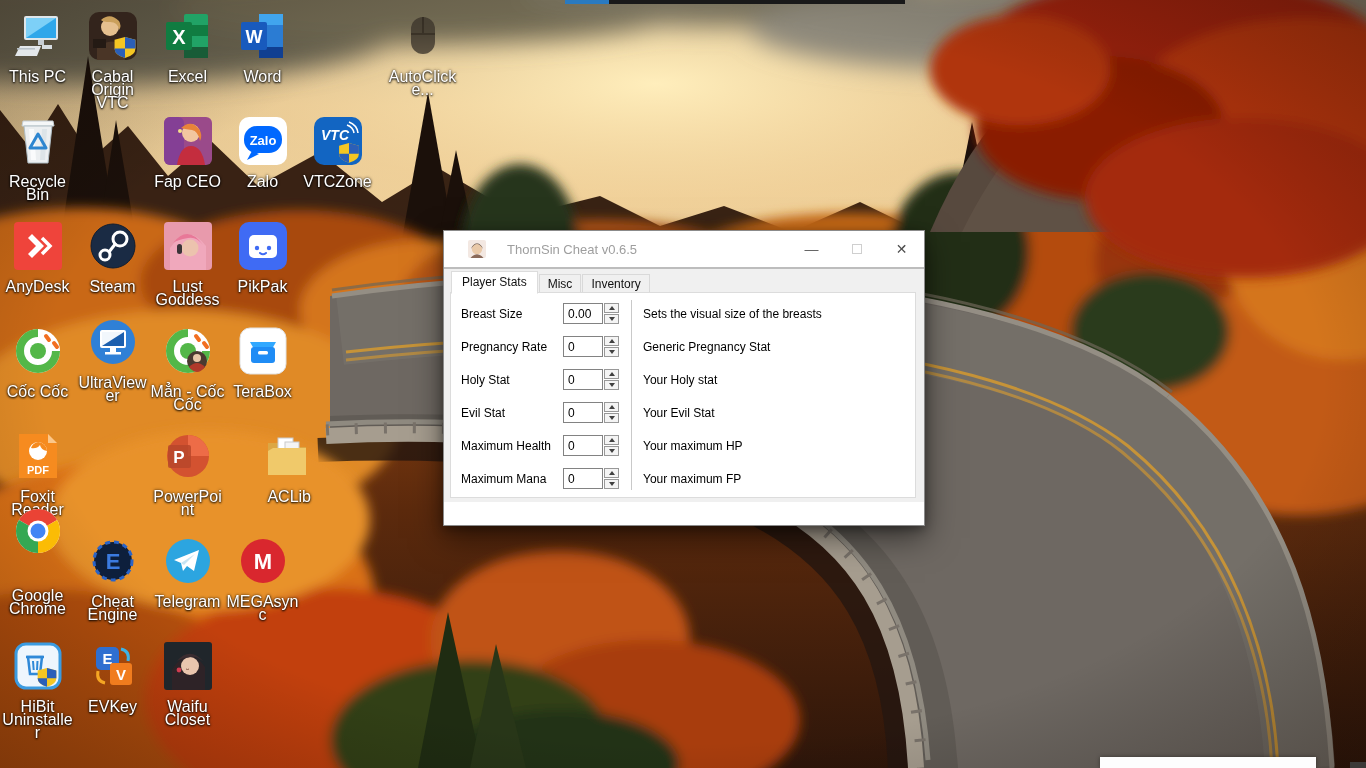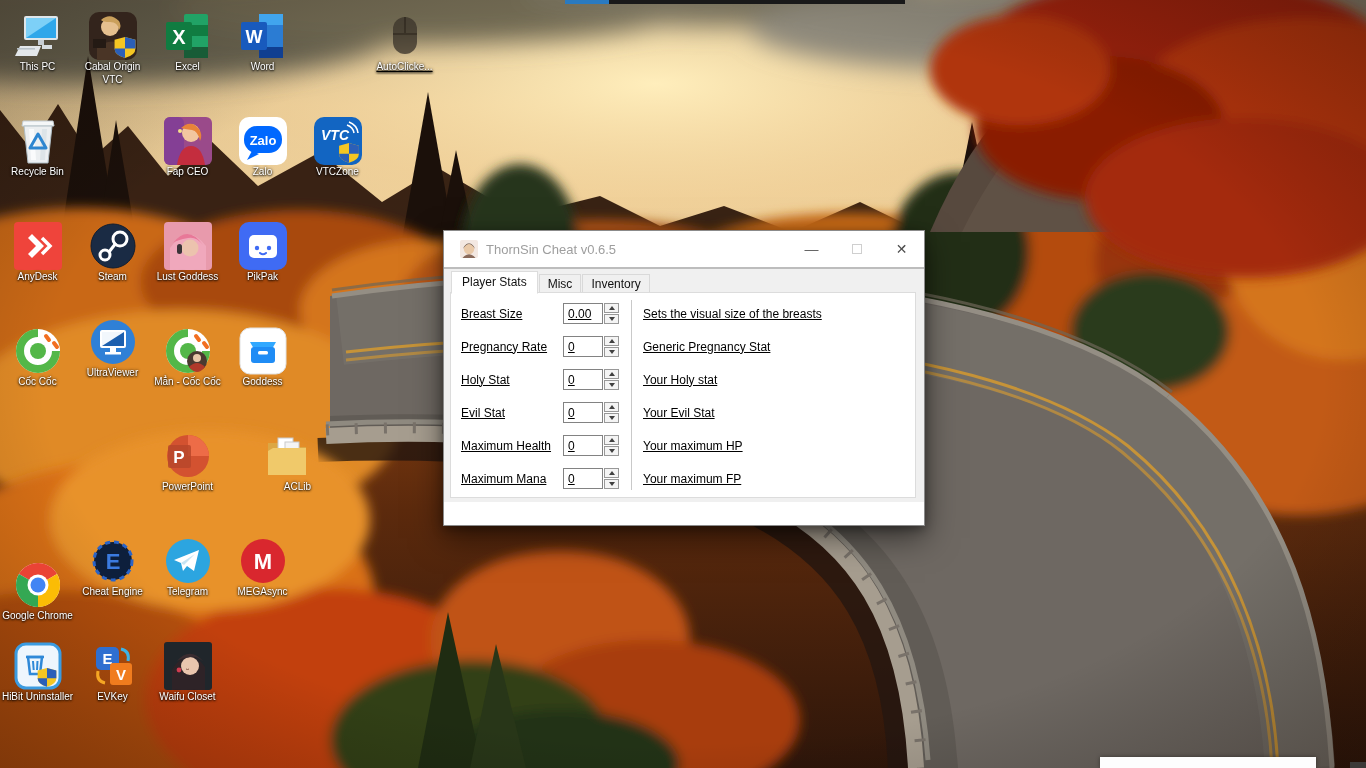--- a/index.html
+++ b/index.html
@@ -11,44 +11,44 @@
   .top-strip{position:absolute;left:565px;top:0;width:340px;height:4px;background:#191919;}
   .top-strip .blue{position:absolute;left:0;top:0;width:44px;height:4px;background:#2a7ac0;}
   .bottom-strip{position:absolute;left:1100px;top:757px;width:216px;height:11px;background:#fdfdfd;box-shadow:0 0 4px rgba(0,0,0,.4);}
   .bottom-corner{position:absolute;left:1350px;top:762px;width:16px;height:6px;background:#3c3a38;}
 
   
   #icon-grid{position:absolute;left:0;top:0;width:480px;height:768px;}
   .icon-cell{position:absolute;width:75px;display:flex;flex-direction:column;align-items:center;cursor:default;}
   .icon-art{width:48px;height:48px;margin-top:4px;}
   .icon-art svg{width:48px;height:48px;display:block;}
-  .icon-label{margin-top:0;font-size:10px;line-height:13px;color:#fff;text-align:center;max-width:75px;
+  .icon-label{margin-top:10px;font-size:16px;line-height:13px;color:#fff;text-align:center;max-width:75px;
     text-shadow:0 1px 2px rgba(0,0,0,.95),0 0 3px rgba(0,0,0,.8);word-wrap:break-word;}
 
   
   #cheat-window{position:absolute;left:443px;top:230px;width:482px;height:296px;background:#fff;
     border:1px solid #8b8b8b;box-shadow:0 12px 30px rgba(0,0,0,.5),0 3px 10px rgba(0,0,0,.35);}
-  .titlebar{height:36px;background:#fff;display:flex;align-items:center;padding-left:16px;}
+  .titlebar{height:36px;background:#fff;display:flex;align-items:center;padding-left:24px;gap:13px;}
   .app-icon{width:18px;height:18px;margin-right:8px;flex:none;}
   .app-icon svg{width:18px;height:18px;display:block;}
   .win-title{font-size:13px;color:#9e9e9e;flex:1 1 auto;white-space:nowrap;overflow:hidden;}
   .caps{display:flex;align-self:stretch;}
   .cap{width:45px;display:flex;align-items:center;justify-content:center;font-size:13px;color:#555;}
   .cap.min{font-size:14px;color:#666;}
   .maxbox{width:10px;height:10px;border:1px solid #cfcfcf;display:block;}
   .cap.close{color:#4d4d4d;font-size:14px;}
   .menubar{height:22px;background:#fff;display:flex;align-items:center;padding-left:2px;}
   .menu-item{font-size:12px;color:#1a1a1a;padding:3px 8px;}
   .client{height:235px;background:#f0f0f0;border-top:2px solid #bdbdbd;padding:2px 8px 7px 6px;}
   .tabstrip{display:flex;align-items:flex-end;height:22px;padding-left:1px;}
   .tab{font-size:12px;color:#111;background:#f0f0f0;border:1px solid #d9d9d9;border-bottom:none;
     padding:2px 8px;margin-right:1px;margin-top:2px;position:relative;z-index:1;}
   .tab.active{background:#fff;border:1px solid #dcdcdc;border-bottom:1px solid #fff;padding:3px 10px 4px;
     margin-top:0;margin-bottom:-1px;z-index:3;}
-  .tabpanel{position:relative;background:#fff;border:1px solid #dcdcdc;height:206px;margin-top:-1px;padding:4px 0 0 10px;z-index:2;text-decoration:underline;}
+  .tabpanel{position:relative;background:#fff;border:1px solid #dcdcdc;height:206px;margin-top:-1px;padding:4px 0 0 10px;z-index:2;}
   .vsep{position:absolute;left:180px;top:7px;bottom:7px;width:1px;background:#c9c9c9;}
   .stat-row{display:flex;align-items:center;height:33px;}
   .stat-label{width:102px;font-size:12px;color:#000;flex:none;}
   .spinner{display:flex;align-items:center;flex:none;}
   .spin-input{width:40px;height:21px;border:1px solid #828282;font-size:12px;padding:0 2px 0 4px;outline:none;background:#fff;color:#000;}
   .spin-btns{display:flex;flex-direction:column;margin-left:1px;}
   .spin-btn{width:15px;height:10px;background:#f4f4f4;border:1px solid #989898;display:flex;align-items:center;justify-content:center;}
   .spin-btn + .spin-btn{margin-top:1px;}
   .tri{width:0;height:0;display:block;}
   .tri.up{border-left:3px solid transparent;border-right:3px solid transparent;border-bottom:4px solid #404040;}
@@ -222,21 +222,21 @@
           <svg viewBox="0 0 48 48">
             <rect x="20" y="2" width="24" height="44" rx="2" fill="#2b7cd3"></rect>
             <rect x="20" y="2" width="24" height="11" fill="#41a5ee"></rect>
             <rect x="20" y="35" width="24" height="11" fill="#103f91"></rect>
             <rect x="2" y="10" width="26" height="28" rx="2" fill="#185abd"></rect>
             <text x="15" y="31" text-anchor="middle" font-size="18" font-family="Liberation Sans,sans-serif" font-weight="bold" fill="#fff">W</text>
           </svg>
         </div>
         <div class="icon-label">Word</div>
       </div>
-      <div class="icon-cell" style="left: 367px; top: 8px; text-decoration: underline;">
+      <div class="icon-cell" style="left: 385px; top: 8px;">
         <div class="icon-art">
           <svg viewBox="0 0 48 48">
             <g opacity="0.78">
               <path d="M24 5 a12 12 0 0 1 12 12 v13 a12 12 0 0 1 -24 0 v-13 a12 12 0 0 1 12 -12 z" fill="#3c352b"></path>
               <line x1="24" y1="5" x2="24" y2="22" stroke="#261f18" stroke-width="2"></line>
               <line x1="12" y1="22" x2="36" y2="22" stroke="#261f18" stroke-width="2"></line>
             </g>
           </svg>
         </div>
         <div class="icon-label">AutoClicke...</div>
@@ -385,21 +385,33 @@
       </div>
       <div class="icon-cell" style="left: 225px; top: 323px;">
         <div class="icon-art">
           <svg viewBox="0 0 48 48">
             <rect x="1" y="1" width="46" height="46" rx="10" fill="#fff" stroke="#e2e2e2"></rect>
             <path d="M11 15 h26 l-4 7 h-18 z" fill="#31a8ff"></path>
             <rect x="12" y="20" width="24" height="16" rx="3" fill="#1f8cf5"></rect>
             <rect x="19" y="24" width="10" height="3.5" rx="1.5" fill="#fff"></rect>
           </svg>
         </div>
-        <div class="icon-label">Goddess</div>
+        <div class="icon-label">TeraBox</div>
+      </div>
+      <div class="icon-cell" style="left: 0px; top: 428px;">
+        <div class="icon-art">
+          <svg viewBox="0 0 48 48">
+            <path d="M5 2 h29 l9 9 v35 h-38 z" fill="#f68b1f"></path>
+            <path d="M34 2 l9 9 h-9 z" fill="#fbc78a"></path>
+            <circle cx="24" cy="19" r="9" fill="#fff"></circle>
+            <path d="M24 10 a9 9 0 0 1 9 9 q-6 -1 -7 -6 q-3 4 -9 3 a9 9 0 0 1 7 -6z" fill="#f68b1f"></path>
+            <text x="24" y="42" text-anchor="middle" font-size="11" font-family="Liberation Sans,sans-serif" font-weight="bold" fill="#fff">PDF</text>
+          </svg>
+        </div>
+        <div class="icon-label">Foxit Reader</div>
       </div>
       <div class="icon-cell" style="left: 150px; top: 428px;">
         <div class="icon-art">
           <svg viewBox="0 0 48 48">
             <circle cx="24" cy="24" r="21" fill="#d35230"></circle>
             <path d="M24 3 a21 21 0 0 1 21 21 h-21 z" fill="#ed6c47"></path>
             <rect x="4" y="13" width="23" height="23" rx="2" fill="#b7472a" opacity=".85"></rect>
             <text x="15" y="31" text-anchor="middle" font-size="17" font-family="Liberation Sans,sans-serif" font-weight="bold" fill="#fff">P</text>
           </svg>
         </div>
@@ -410,21 +422,21 @@
           <svg viewBox="0 0 48 48">
             <path d="M5 11 h14 l4 4 h20 v28 h-38 z" fill="#dca744"></path>
             <rect x="15" y="6" width="15" height="24" fill="#fff" stroke="#c9c9c9"></rect>
             <rect x="22" y="10" width="14" height="22" fill="#f4f4f4" stroke="#c9c9c9"></rect>
             <line x1="25" y1="19" x2="27" y2="19" stroke="#555" stroke-width="3"></line>
             <path d="M5 19 l5 -3 h33 v27 h-38 z" fill="#f0c96a"></path>
           </svg>
         </div>
         <div class="icon-label">ACLib</div>
       </div>
-      <div class="icon-cell" style="left: 0px; top: 557px;">
+      <div class="icon-cell" style="left: 0px; top: 503px; gap: 24px;">
         <div class="icon-art">
           <svg viewBox="0 0 48 48">
             <circle cx="24" cy="24" r="22" fill="#fff"></circle>
             <path d="M24 24 L4.95 13 A22 22 0 0 1 43.05 13 Z" fill="#ea4335"></path>
             <path d="M24 24 L43.05 13 A22 22 0 0 1 24 46 Z" fill="#fbbc05"></path>
             <path d="M24 24 L24 46 A22 22 0 0 1 4.95 13 Z" fill="#34a853"></path>
             <circle cx="24" cy="24" r="10.5" fill="#fff"></circle>
             <circle cx="24" cy="24" r="7.5" fill="#4285f4"></circle>
           </svg>
         </div>

